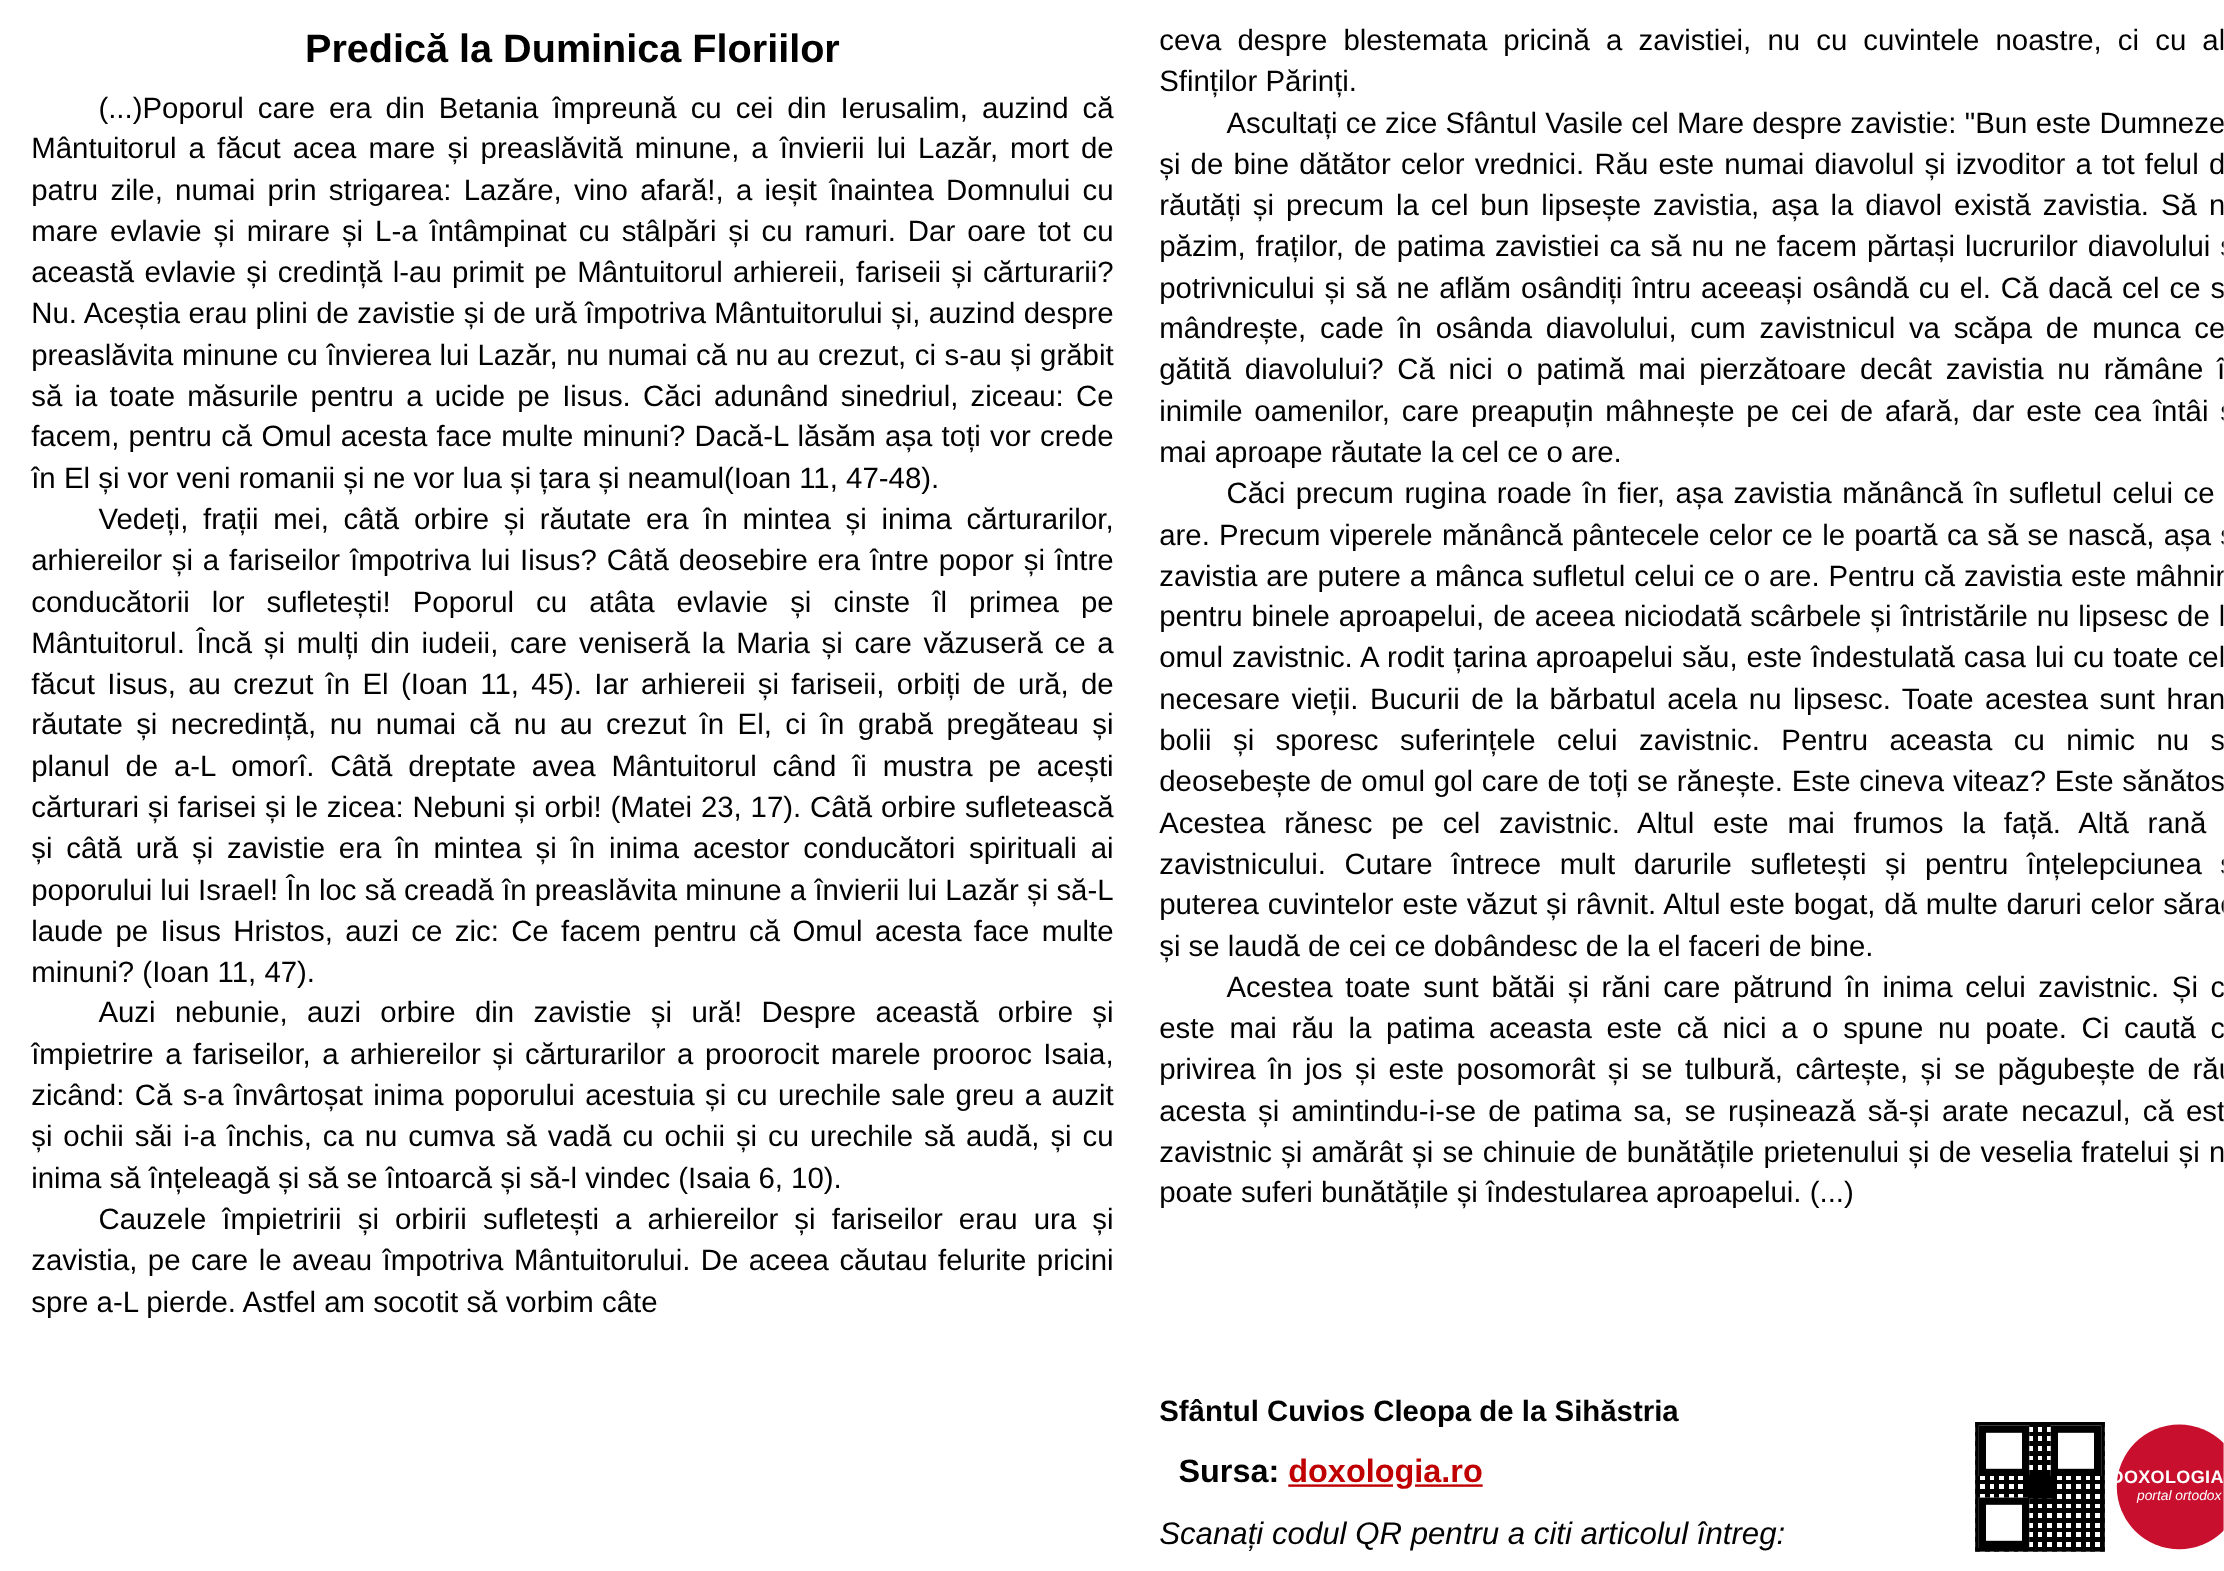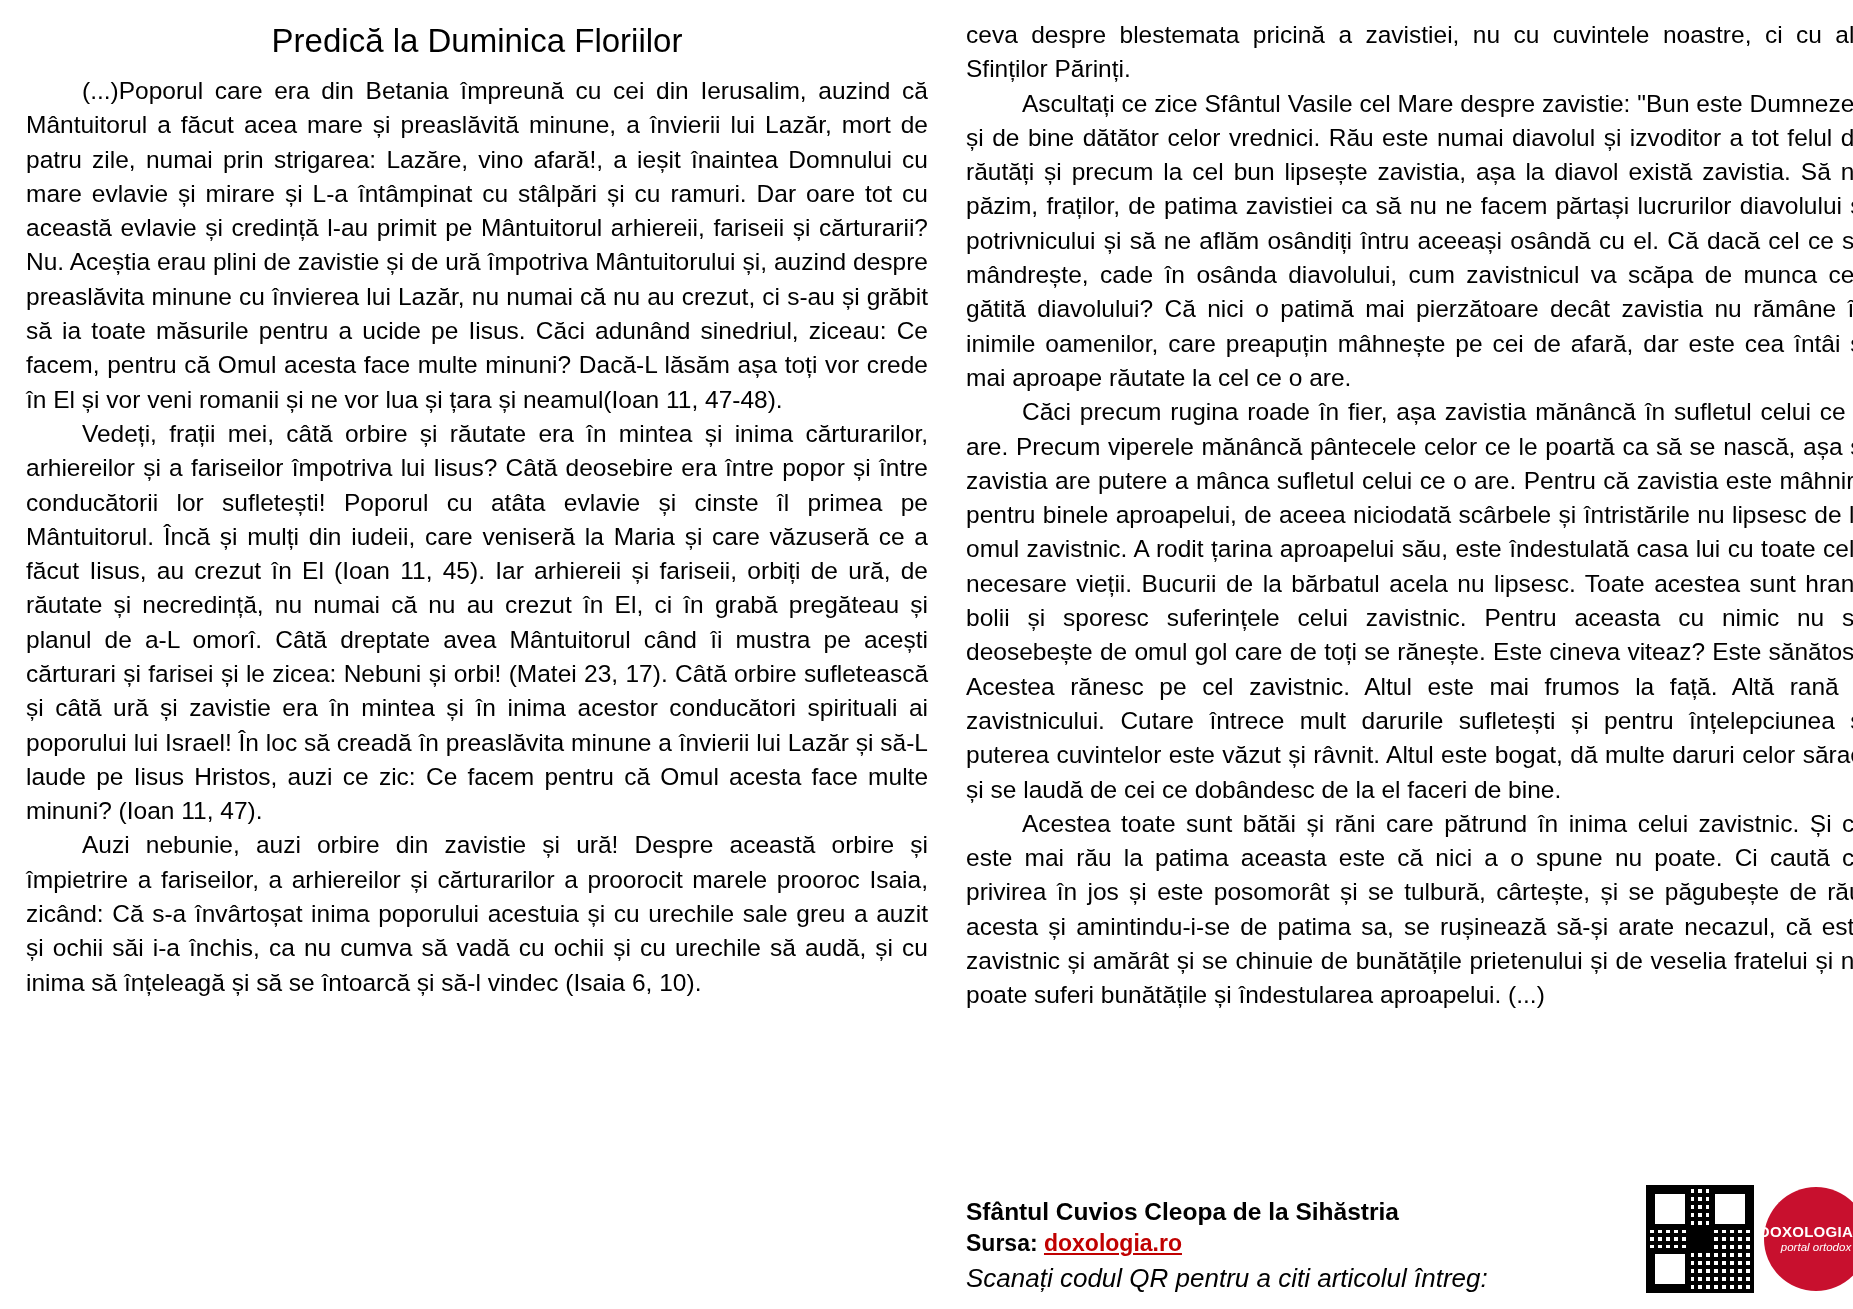--- a/index.html
+++ b/index.html
@@ -27,21 +27,21 @@
     gap: 38px;
     height: 100%;
   }
   .col {
     width: 902px;
     flex: 0 0 902px;
     position: relative;
   }
   .title {
     font-size: 33px;
-    font-weight: normal;
+    font-weight: bold;
     text-align: center;
     letter-spacing: 0px;
     margin: 4px 0 14px 0;
     line-height: 1.15;
   }
   p.body {
     font-size: 24.5px;
     line-height: 1.40;
     text-align: justify;
     text-justify: inter-word;
@@ -54,24 +54,24 @@
   }
   .it {
   }
   .signature {
     font-size: 24.5px;
     font-weight: bold;
     line-height: 1.32;
     margin: 4px 0 0 0;
   }
   .source-line {
-    font-size: 23px;
+    font-size: 27px;
     font-weight: bold;
     line-height: 1.32;
-    margin: 0;
+    margin: 16px;
   }
   .source-link {
     color: #c00000;
     text-decoration: underline;
     font-weight: bold;
   }
   .qr-note {
     font-size: 26px;
     font-style: italic;
     line-height: 1.32;
@@ -173,20 +173,21 @@
 
     <div class="col">
       <div class="title">Predică la Duminica Floriilor</div>
 
       <p class="body"><span>(...)Poporul care era din Betania împreună cu cei din Ierusalim, auzind că Mântuitorul a făcut acea mare și preaslăvită minune, a învierii lui Lazăr, mort de patru zile, numai prin strigarea: </span><span class="it">Lazăre, vino afară!</span><span>, a ieșit înaintea Domnului cu mare evlavie și mirare și L-a întâmpinat cu stâlpări și cu ramuri. Dar oare tot cu această evlavie și credință l-au primit pe Mântuitorul arhiereii, fariseii și cărturarii? Nu. Aceștia erau plini de zavistie și de ură împotriva Mântuitorului și, auzind despre preaslăvita minune cu învierea lui Lazăr, nu numai că nu au crezut, ci s-au și grăbit să ia toate măsurile pentru a ucide pe Iisus. Căci adunând sinedriul, ziceau: </span><span class="it">Ce facem, pentru că Omul acesta face multe minuni? Dacă-L lăsăm așa toți vor crede în El și vor veni romanii și ne vor lua și țara și neamul</span><span>(Ioan 11, 47-48).</span></p>
 
       <p class="body"><span>Vedeți, frații mei, câtă orbire și răutate era în mintea și inima cărturarilor, arhiereilor și a fariseilor împotriva lui Iisus? Câtă deosebire era între popor și între conducătorii lor sufletești! Poporul cu atâta evlavie și cinste îl primea pe Mântuitorul. Încă și </span><span class="it">mulți din iudeii, care veniseră la Maria și care văzuseră ce a făcut Iisus, au crezut în El</span><span> (Ioan 11, 45). Iar arhiereii și fariseii, orbiți de ură, de răutate și necredință, nu numai că nu au crezut în El, ci în grabă pregăteau și planul de a-L omorî. Câtă dreptate avea Mântuitorul când îi mustra pe acești cărturari și farisei și le zicea: </span><span class="it">Nebuni și orbi!</span><span> (Matei 23, 17). Câtă orbire sufletească și câtă ură și zavistie era în mintea și în inima acestor conducători spirituali ai poporului lui Israel! În loc să creadă în preaslăvita minune a învierii lui Lazăr și să-L laude pe Iisus Hristos, auzi ce zic: </span><span class="it">Ce facem pentru că Omul acesta face multe minuni?</span><span> (Ioan 11, 47).</span></p>
 
       <p class="body"><span>Auzi nebunie, auzi orbire din zavistie și ură! Despre această orbire și împietrire a fariseilor, a arhiereilor și cărturarilor a proorocit marele prooroc Isaia, zicând: </span><span class="it">Că s-a învârtoșat inima poporului acestuia și cu urechile sale greu a auzit și ochii săi i-a închis, ca nu cumva să vadă cu ochii și cu urechile să audă, și cu inima să înțeleagă și să se întoarcă și să-l vindec</span><span> (Isaia 6, 10).</span></p>
 
+      <p class="body"><span>Cauzele împietririi și orbirii sufletești a arhiereilor și fariseilor erau ura și zavistia, pe care le aveau împotriva Mântuitorului. De aceea căutau felurite pricini spre a-L pierde. Astfel am socotit să vorbim câte</span></p>
     </div>
 
     <div class="col">
       <p class="body noindent"><span>ceva despre blestemata pricină a zavistiei, nu cu cuvintele noastre, ci cu ale Sfinților Părinți.</span></p>
 
       <p class="body"><span>Ascultați ce zice Sfântul Vasile cel Mare despre zavistie: "Bun este Dumnezeu și de bine dătător celor vrednici. Rău este numai diavolul și izvoditor a tot felul de răutăți și precum la cel bun lipsește zavistia, așa la diavol există zavistia. Să ne păzim, fraților, de patima zavistiei ca să nu ne facem părtași lucrurilor diavolului și potrivnicului și să ne aflăm osândiți întru aceeași osândă cu el. Că dacă cel ce se mândrește, cade în osânda diavolului, cum zavistnicul va scăpa de munca cea gătită diavolului? Că nici o patimă mai pierzătoare decât zavistia nu rămâne în inimile oamenilor, care preapuțin mâhnește pe cei de afară, dar este cea întâi și mai aproape răutate la cel ce o are.</span></p>
 
       <p class="body"><span>Căci precum rugina roade în fier, așa zavistia mănâncă în sufletul celui ce o are. Precum viperele mănâncă pântecele celor ce le poartă ca să se nască, așa și zavistia are putere a mânca sufletul celui ce o are. Pentru că zavistia este mâhnire pentru binele aproapelui, de aceea niciodată scârbele și întristările nu lipsesc de la omul zavistnic. A rodit țarina aproapelui său, este îndestulată casa lui cu toate cele necesare vieții. Bucurii de la bărbatul acela nu lipsesc. Toate acestea sunt hrană bolii și sporesc suferințele celui zavistnic. Pentru aceasta cu nimic nu se deosebește de omul gol care de toți se rănește. Este cineva viteaz? Este sănătos? Acestea rănesc pe cel zavistnic. Altul este mai frumos la față. Altă rană a zavistnicului. Cutare întrece mult darurile sufletești și pentru înțelepciunea și puterea cuvintelor este văzut și râvnit. Altul este bogat, dă multe daruri celor săraci și se laudă de cei ce dobândesc de la el faceri de bine.</span></p>
 
       <p class="body"><span>Acestea toate sunt bătăi și răni care pătrund în inima celui zavistnic. Și ce este mai rău la patima aceasta este că nici a o spune nu poate. Ci caută cu privirea în jos și este posomorât și se tulbură, cârtește, și se păgubește de răul acesta și amintindu-i-se de patima sa, se rușinează să-și arate necazul, că este zavistnic și amărât și se chinuie de bunătățile prietenului și de veselia fratelui și nu poate suferi bunătățile și îndestularea aproapelui. (...)</span></p>

